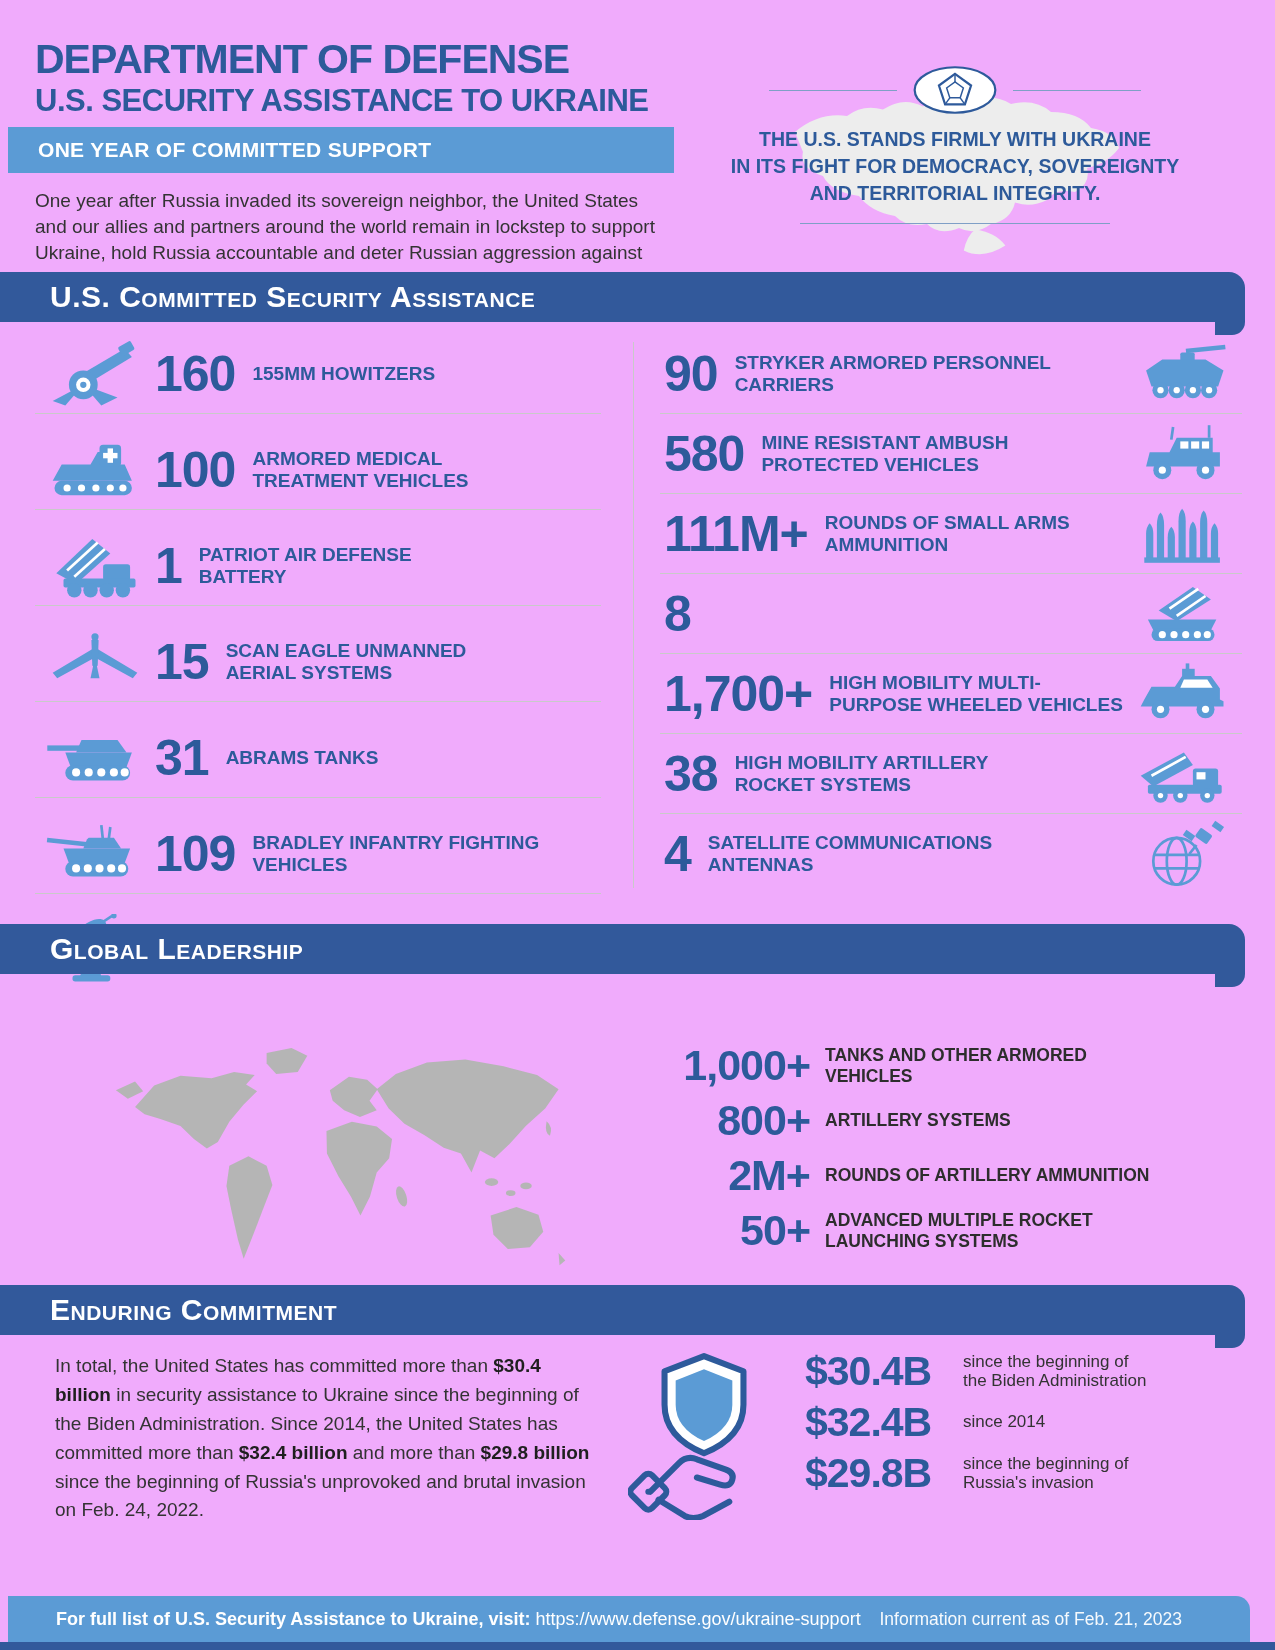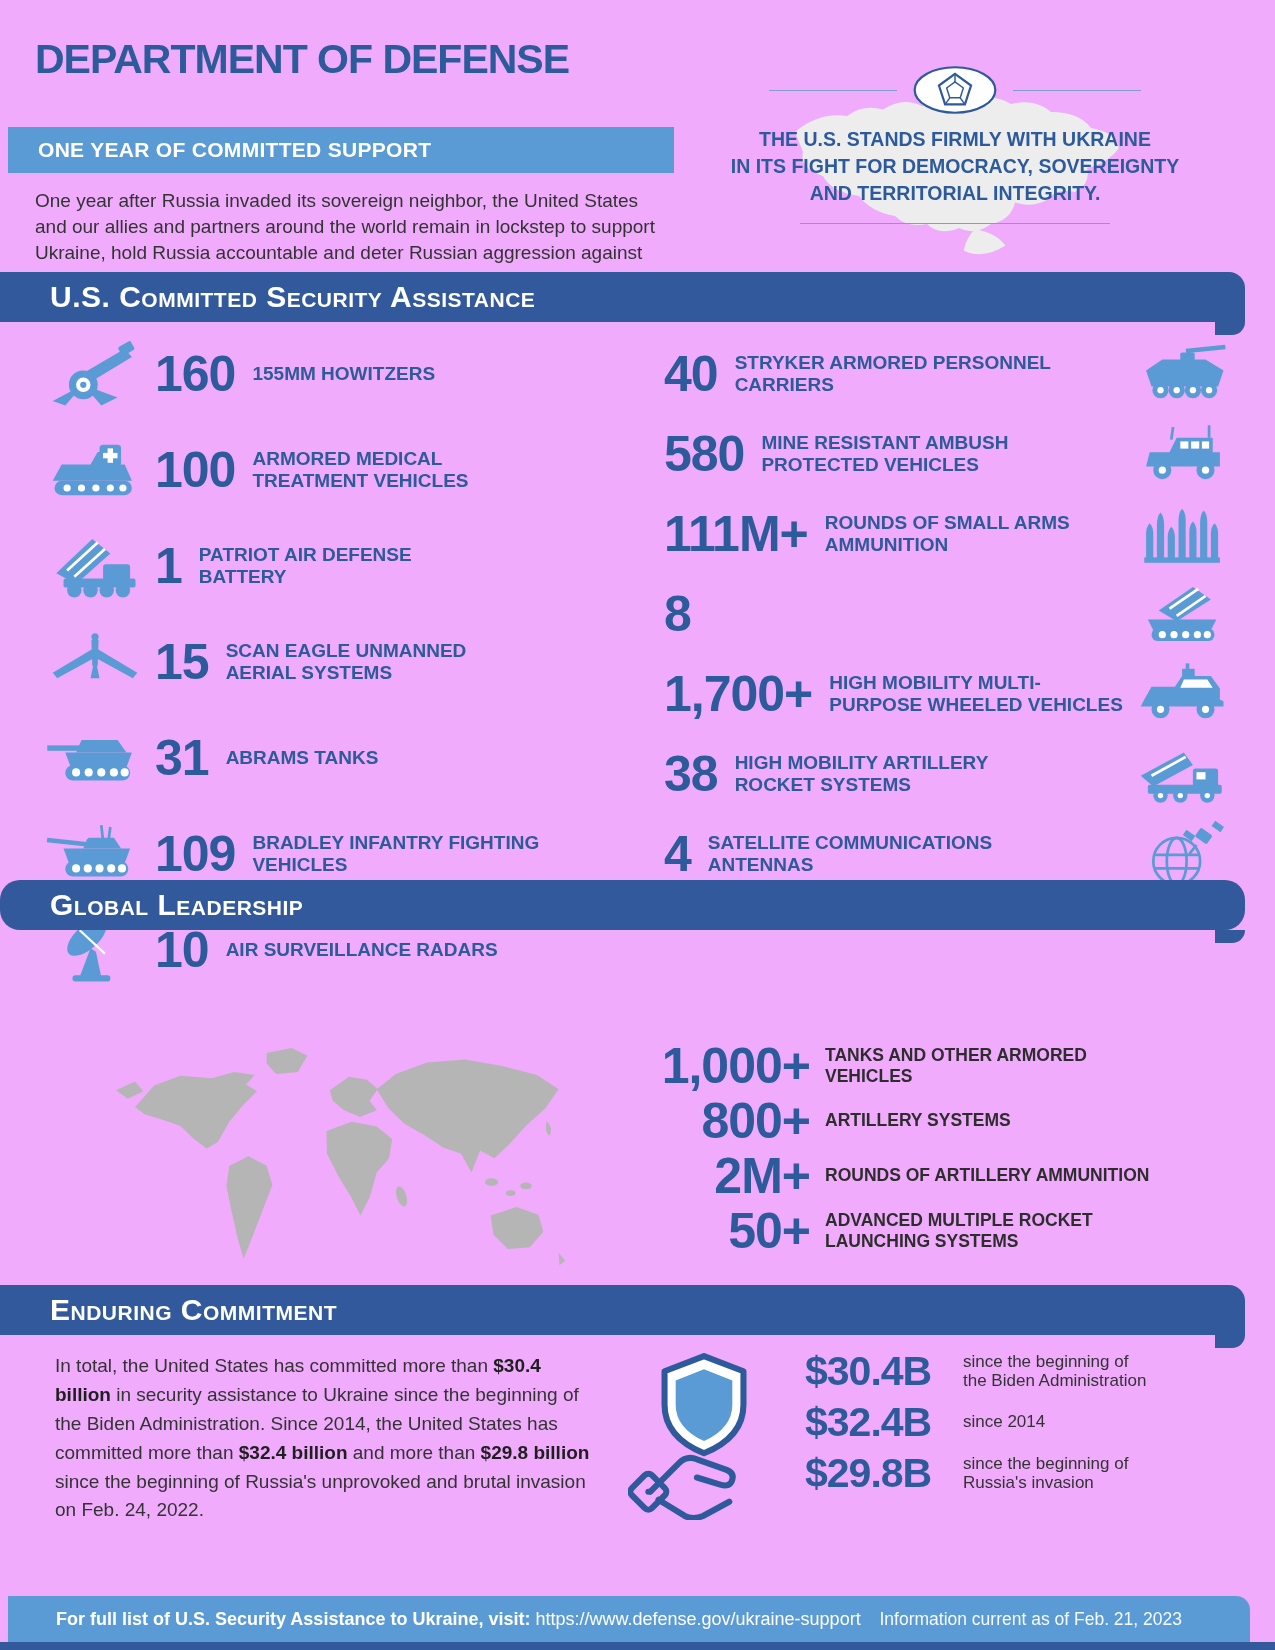--- a/index.html
+++ b/index.html
@@ -45,21 +45,21 @@
   .stat-value{font-size:50px;font-weight:bold;color:var(--blue-text);letter-spacing:-1px;white-space:nowrap;}
   .stat-label{margin-left:17px;font-size:19px;font-weight:bold;color:var(--blue-text);line-height:1.15;max-width:305px;}
   .stats-col.right .stat-value{margin-left:4px;}
   .stats-col.right .stat-label{max-width:318px;}
 
   
   .global-intro{position:absolute;left:170px;top:962px;width:855px;text-align:center;font-size:19px;line-height:1.4;color:var(--ink);white-space:pre-line;}
   .world-map{position:absolute;left:48px;top:1028px;width:600px;height:268px;}
   .global-stats{position:absolute;left:648px;top:1038px;width:590px;display:flex;flex-direction:column;}
   .gstat{display:flex;align-items:center;height:55px;}
-  .gstat .gval{flex:0 0 162px;text-align:right;font-size:50px;font-weight:bold;color:var(--blue-text);letter-spacing:-1px;white-space:nowrap;}
+  .gstat .gval{flex:0 0 162px;text-align:right;font-size:43px;font-weight:bold;color:var(--blue-text);letter-spacing:-1px;white-space:nowrap;}
   .gstat .glabel{margin-left:15px;font-size:17.5px;font-weight:bold;color:#2d2d2d;line-height:1.15;max-width:340px;}
 
   
   .enduring-para{position:absolute;left:55px;top:1352px;width:535px;font-size:19px;line-height:1.52;color:var(--ink);}
   .enduring-para b{color:#1f1f1f;}
   .shield-hand{position:absolute;left:628px;top:1348px;width:152px;height:172px;}
   .amounts{position:absolute;left:805px;top:1346px;width:440px;display:flex;flex-direction:column;}
   .amount-row{display:flex;align-items:center;height:50px;margin-bottom:1px;}
   .amount-row .aval{flex:0 0 146px;font-size:41px;font-weight:bold;color:var(--blue-text);letter-spacing:-1px;white-space:nowrap;}
   .amount-row .albl{margin-left:12px;font-size:17px;color:#333;line-height:1.12;white-space:pre-line;}
@@ -73,20 +73,21 @@
   .bottom-stripe{position:absolute;left:0;top:1642px;width:1275px;height:8px;background:var(--blue-dark);}
 
   svg .lb{fill:var(--blue-light);}
 </style>
 </head>
 <body>
 
 <div class="page">
 
   <div class="title1">DEPARTMENT OF DEFENSE</div>
+  <div class="title2">U.S. SECURITY ASSISTANCE TO UKRAINE</div>
 
   <div class="one-year-banner">
     <span>ONE YEAR OF COMMITTED SUPPORT</span>
   </div>
 
   <p class="intro-para">One year after Russia invaded its sovereign neighbor, the United States and our allies and partners around the world remain in lockstep to support Ukraine, hold Russia accountable and deter Russian aggression against NATO.</p>
 
   <div class="stands-block">
     <svg class="ukraine-map" viewBox="0 0 460 300" aria-hidden="true">
       <path fill="#ededed" d="M30,120 Q60,95 95,100 Q115,85 140,92 Q165,75 190,88 Q215,70 245,82 Q275,70 300,85 Q330,78 350,95 Q385,95 400,115 Q430,120 435,140 Q420,160 395,165 Q400,185 380,195 Q355,190 345,205 Q325,215 305,208 Q300,230 275,235 Q255,250 235,240 Q210,250 195,235 Q170,240 155,225 Q125,220 110,200 Q75,195 65,175 Q35,165 40,145 Z"></path>
@@ -249,21 +250,21 @@
       </div>
       <div class="stat-value">10</div>
       <div class="stat-label">AIR SURVEILLANCE RADARS</div>
     </div>
 
   </div>
 
   <div class="stats-col right">
 
     <div class="stat-row">
-      <div class="stat-value">40</div>
+      <div class="stat-value">90</div>
       <div class="stat-label">STRYKER ARMORED PERSONNEL CARRIERS</div>
       <div class="stat-icon">
         <svg width="104" height="72" viewBox="0 0 110 80">
             <g class="lb">
           <rect x="58" y="12" width="44" height="5" transform="rotate(-6 58 12)"></rect>
           <rect x="52" y="16" width="16" height="10" rx="2"></rect>
           <path d="M14 36 L32 24 H80 L100 36 L94 54 H20 Z"></path>
           <circle cx="30" cy="58" r="9"></circle>
               <circle cx="48" cy="58" r="9"></circle>
               <circle cx="66" cy="58" r="9"></circle>
@@ -394,21 +395,21 @@
             <rect x="56" y="16" width="12" height="7" transform="rotate(35 62 19)"></rect>
             <rect x="88" y="6" width="12" height="7" transform="rotate(35 94 9)"></rect>
             <line x1="70" y1="30" x2="62" y2="40" stroke="#5b9bd5" stroke-width="3"></line>
           </g>
         </svg>
       </div>
     </div>
 
   </div>
 
-  <div class="dark-banner" style="top:880px;border-radius:20px;">
+  <div class="dark-banner" style="top:924px;">
     <span>Global Leadership</span>
   </div>
 
 
   <svg class="world-map" viewBox="0 0 1000 560" aria-hidden="true">
     <g fill="#b5b5b5">
       <path d="M55,165 L95,120 L150,100 L215,105 L262,92 L305,98 L287,118 L310,132 L282,160 L252,196 L228,238 L205,252 L178,232 L150,205 L108,190 L75,180 Z"></path>
       <path d="M15,130 L55,112 L72,132 L40,148 Z"></path>
       <path d="M330,52 L382,42 L415,58 L395,92 L350,96 L330,74 Z"></path>
       <path d="M252,288 L292,268 L330,288 L342,328 L322,380 L298,442 L282,482 L270,442 L256,380 L246,330 Z"></path>

